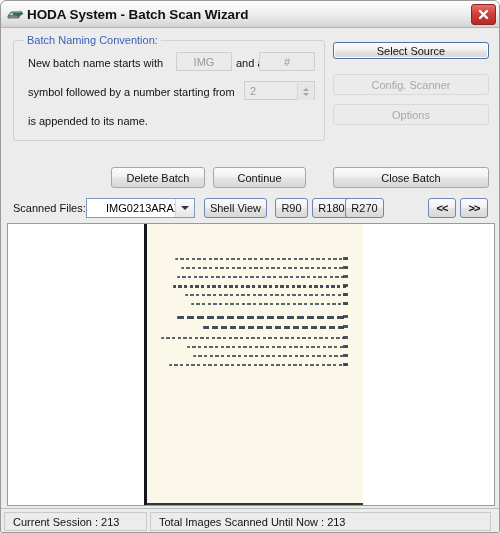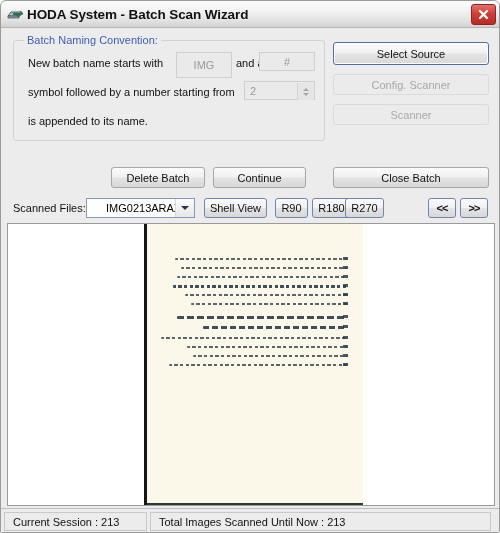--- a/index.html
+++ b/index.html
@@ -121,21 +121,21 @@
     position: absolute;
     box-sizing: border-box;
     background: #eaeaea;
     border: 1px solid #cfcfcf;
     color: #9a9a9a;
     font-size: 11px;
     display: flex;
     align-items: center;
     justify-content: center;
   }
-  #field-prefix { left: 162px; top: 11px;  width: 56px; height: 26px; text-align: center; }
+  #field-prefix { left: 162px; top: 11px;  width: 56px; height: 19px; text-align: center; }
   #field-symbol { left: 245px; top: 11px;  width: 56px; height: 19px; }
   #field-start  { left: 230px; top: 40px;  width: 71px; height: 19px; justify-content: flex-start; padding-left: 5px; }
   #spinner {
     position: absolute;
     right: 1px;
     top: 1px;
     width: 15px;
     height: 17px;
     background: #e6e6e6;
     border-left: 1px solid #d5d5d5;
@@ -174,21 +174,21 @@
   .btn.small-focus {
     border: 1px solid #6d86b5;
   }
   .btn.disabled {
     background: #ebebeb;
     border: 1px solid #dadada;
     color: #a8a8a8;
     cursor: default;
   }
 
-  #btn-select-source { position: absolute; left: 332px; top: 14px;  width: 156px; height: 23px; }
+  #btn-select-source { position: absolute; left: 332px; top: 14px;  width: 156px; height: 17px; }
   #btn-config-scanner{ position: absolute; left: 332px; top: 46px;  width: 156px; height: 21px; }
   #btn-options       { position: absolute; left: 332px; top: 76px;  width: 156px; height: 21px; }
 
   #btn-browse        { position: absolute; left: 12px;  top: 139px; width: 88px;  height: 21px; }
   #btn-delete-batch  { position: absolute; left: 110px; top: 139px; width: 94px;  height: 21px; }
   #btn-continue      { position: absolute; left: 212px; top: 139px; width: 93px;  height: 21px; }
   #btn-close-batch   { position: absolute; left: 332px; top: 139px; width: 156px; height: 21px; }
 
   
   #scanned-label {
@@ -402,21 +402,21 @@
       </div>
     </div>
 
     <div class="btn focus" id="btn-select-source">
       <span class="lbl">Select Source</span>
     </div>
     <div class="btn disabled" id="btn-config-scanner">
       <span class="lbl">Config. Scanner</span>
     </div>
     <div class="btn disabled" id="btn-options">
-      <span class="lbl">Scanner</span>
+      <span class="lbl">Options</span>
     </div>
 
     <div class="btn" id="btn-delete-batch">
       <span class="lbl">Delete Batch</span>
     </div>
     <div class="btn" id="btn-close-batch">
       <span class="lbl">Close Batch</span>
     </div>
     <div class="btn" id="btn-continue">
       <span class="lbl">Continue</span>

